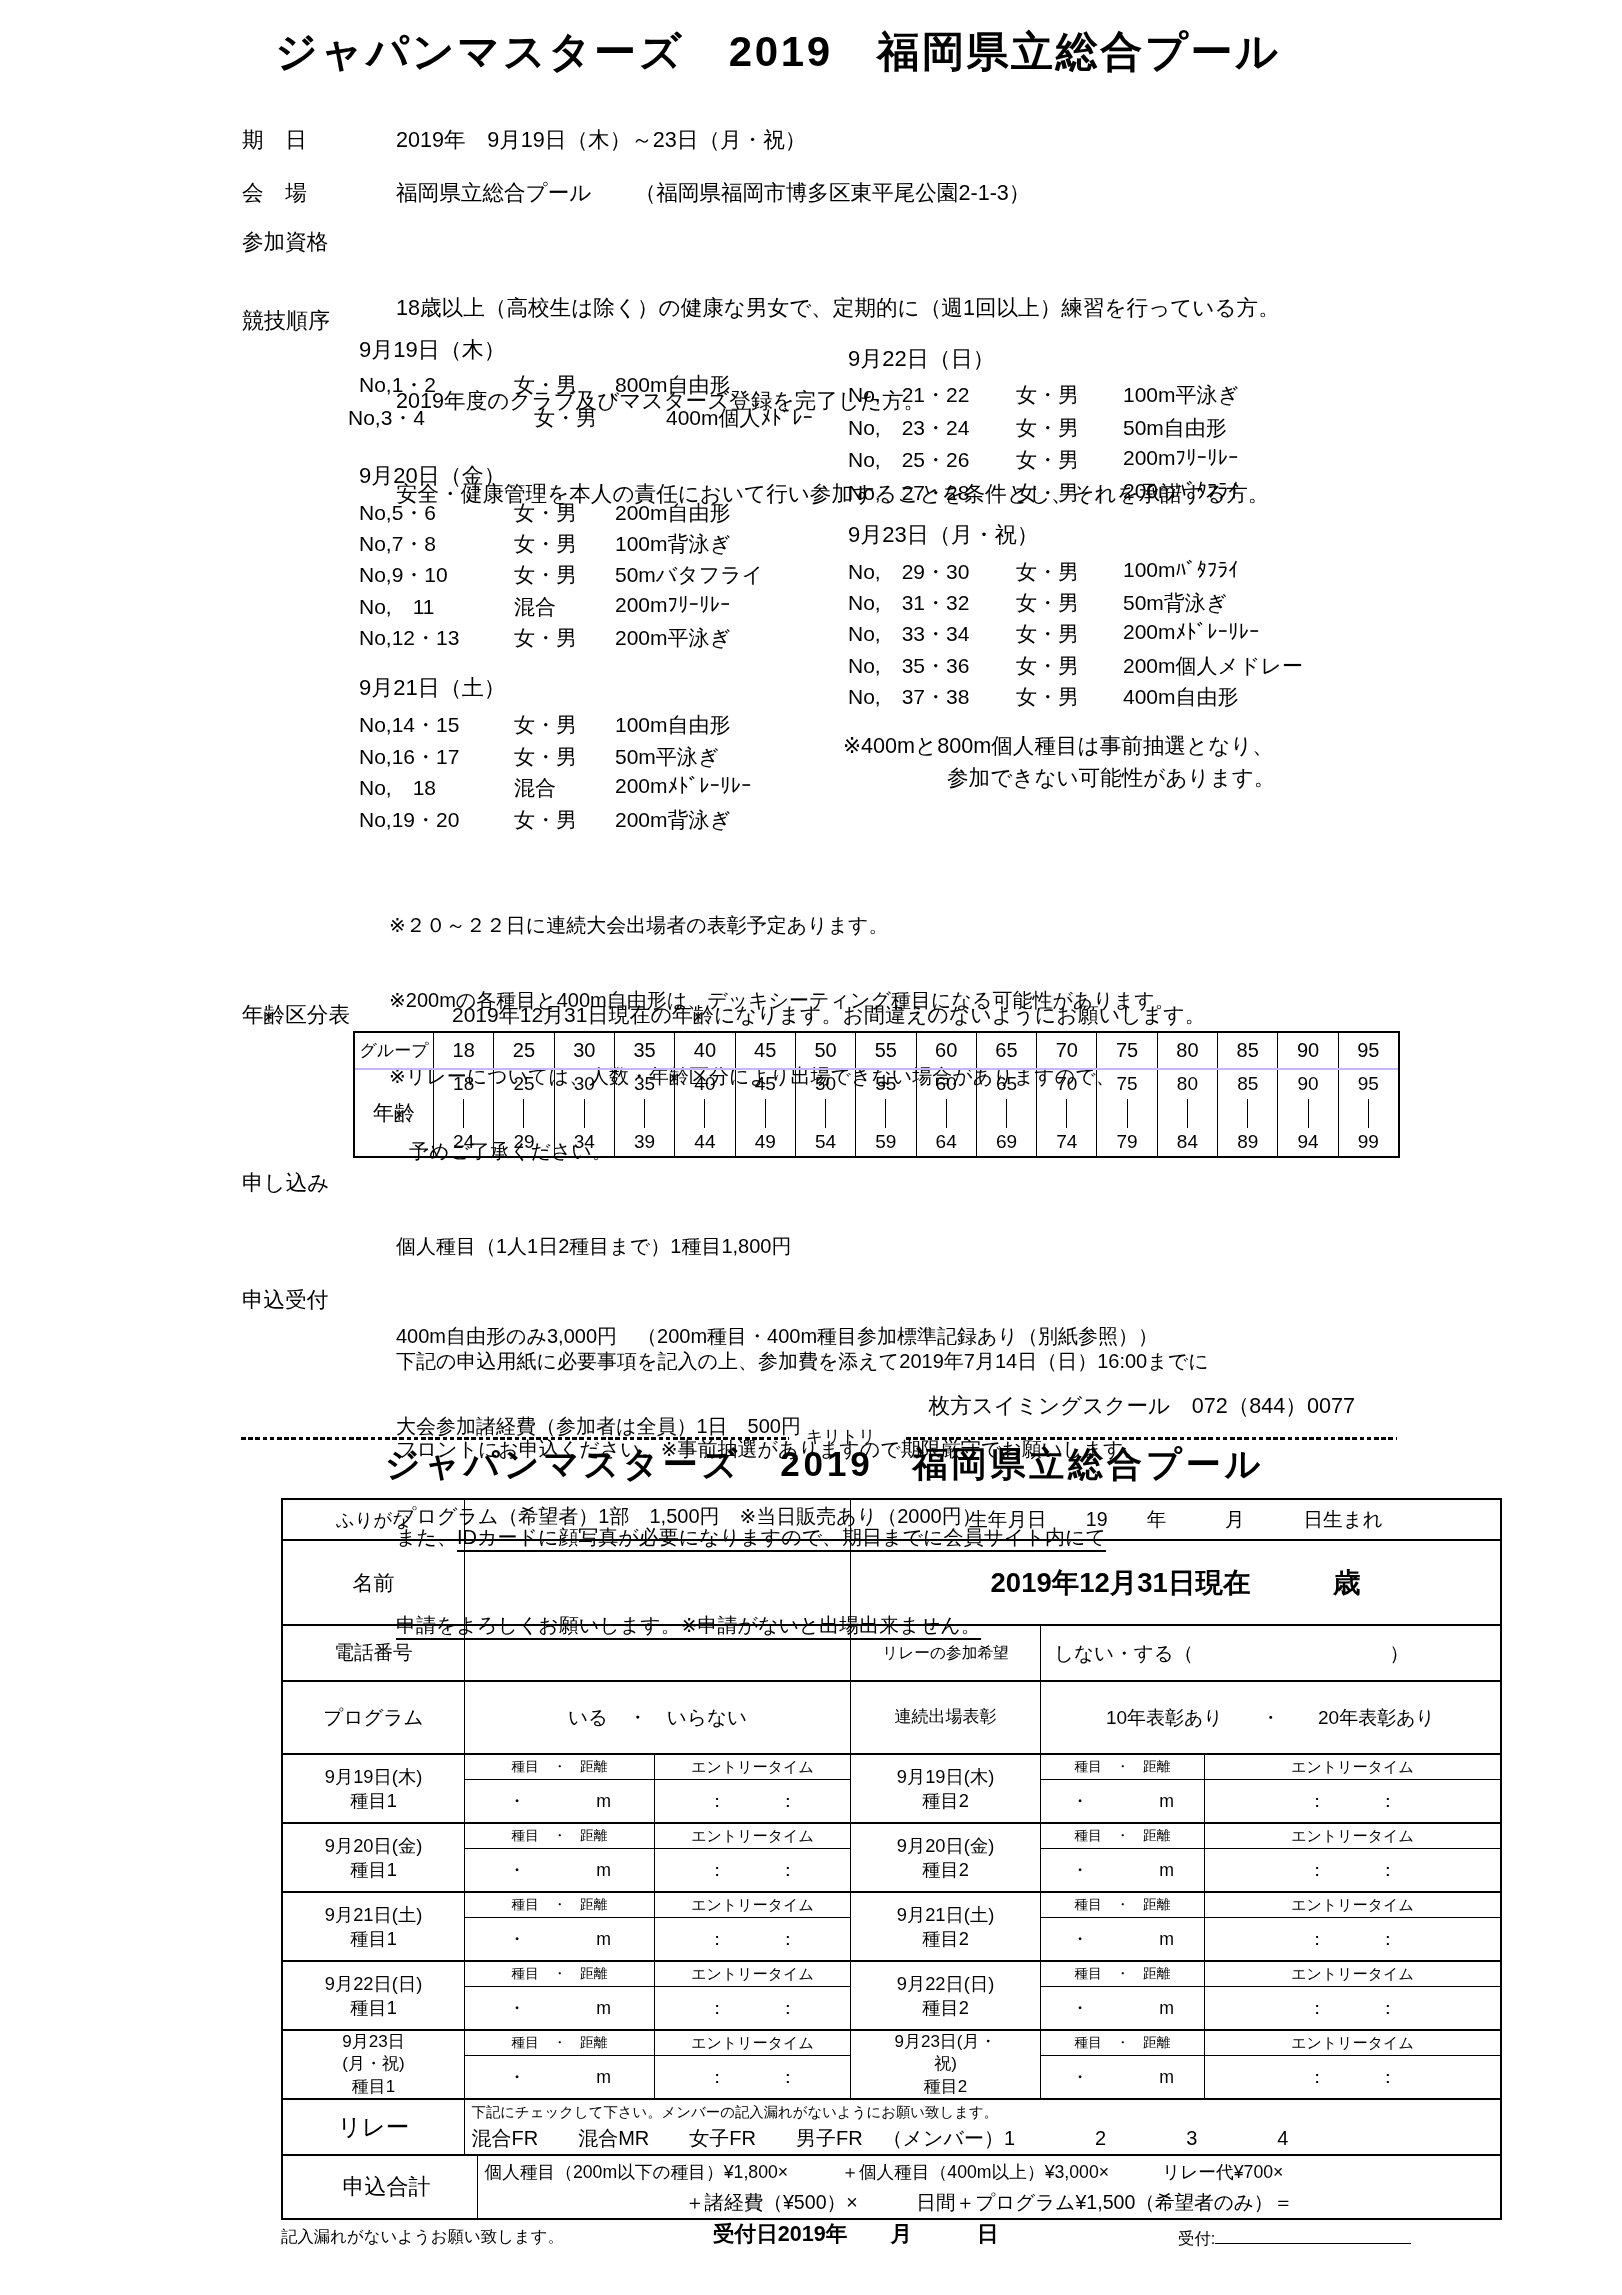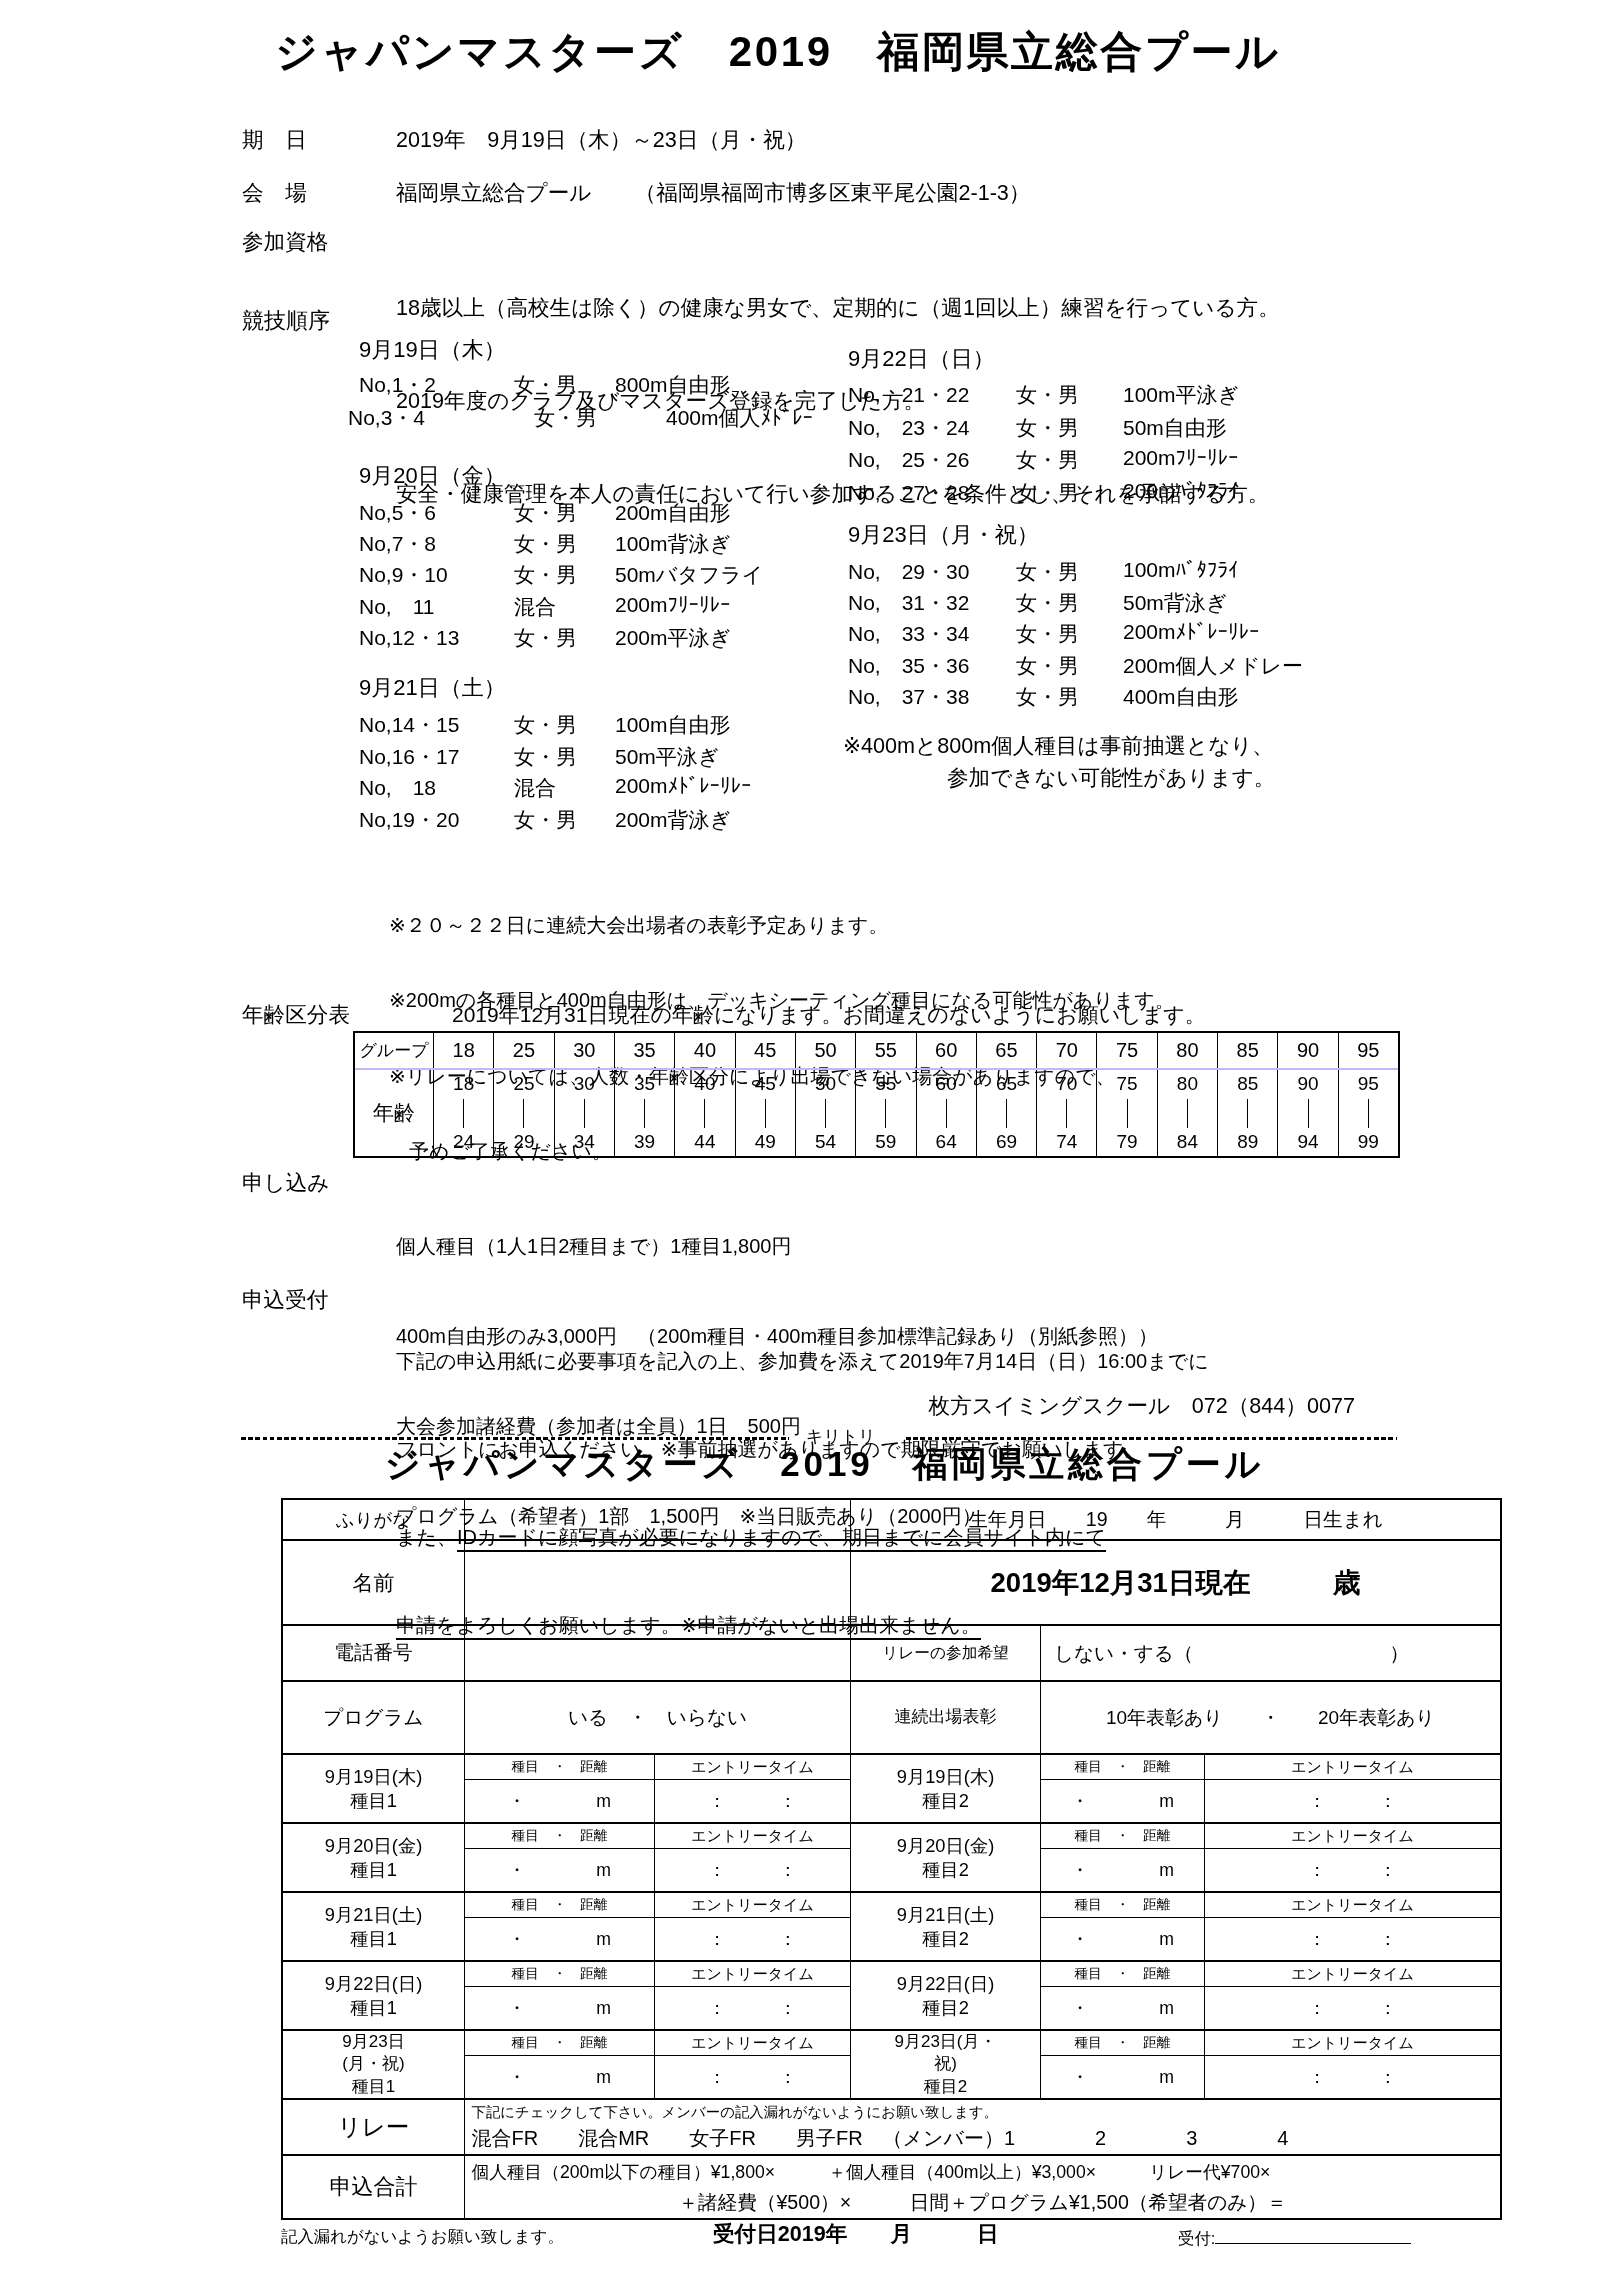--- a/index.html
+++ b/index.html
@@ -430,21 +430,21 @@
 
     <div class="frow" style="height:56px;">
       <div class="fcell flabel fs36" style="width:182px;">リレー</div>
       <div class="fcell last" style="display:flex;flex-direction:column;">
         <div class="fs22" style="padding:2.6px 0 0 6.5px;">下記にチェックして下さい。メンバーの記入漏れがないようにお願い致します。</div>
         <div class="fs31" style="padding:3.9px 0 0 6.5px;white-space:pre;">混合FR　　混合MR　　女子FR　　男子FR　（メンバー）1　　　　2　　　　3　　　　4</div>
       </div>
     </div>
 
     <div class="frow" style="height:62px;">
-      <div class="fcell flabel fs34" style="width:182px;">申込合計</div>
+      <div class="fcell flabel fs34" style="width:182px;margin-left:13px;">申込合計</div>
       <div class="fcell last" style="display:flex;flex-direction:column;justify-content:center;">
         <div class="fs27" style="padding:1.3px 0 0 6.5px;white-space:pre;">個人種目（200m以下の種目）¥1,800×　　　＋個人種目（400m以上）¥3,000×　　　リレー代¥700×</div>
         <div class="fs30" style="padding:5.2px 0 0 0;text-align:center;white-space:pre;">＋諸経費（¥500）×　　　日間＋プログラム¥1,500（希望者のみ）＝</div>
       </div>
     </div>
 
   </div>
 
   <div class="t fs25" style="left:281px;top:2227px;">記入漏れがないようお願い致します。</div>
   <div class="t fs33 b" style="left:713px;top:2222px;">受付日2019年　　月　　　日</div>

